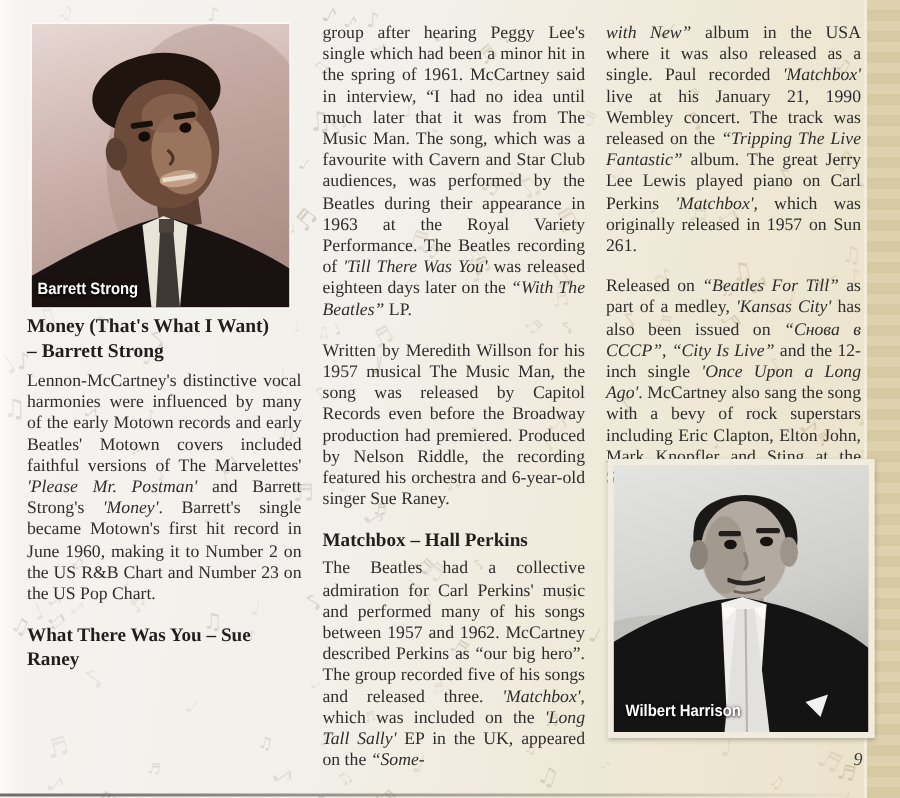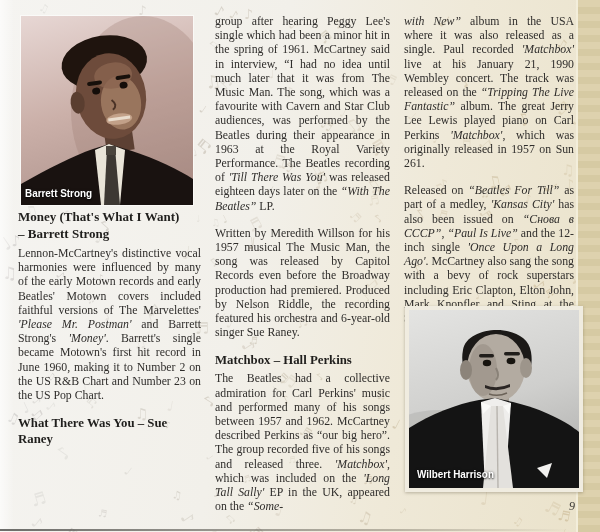--- a/index.html
+++ b/index.html
@@ -276,21 +276,21 @@
 
   <div class="col col-mid">
     <p>group after hearing Peggy Lee's single which had been a minor hit in the spring of 1961. McCartney said in interview, “I had no idea until much later that it was from The Music Man. The song, which was a favourite with Cavern and Star Club audiences, was performed by the Beatles during their appearance in 1963 at the Royal Variety Performance. The Beatles recording of <i>'Till There Was You'</i> was released eighteen days later on the <i>“With The Beatles”</i> LP.</p>
     <p>Written by Meredith Willson for his 1957 musical The Music Man, the song was released by Capitol Records even before the Broadway production had premiered. Produced by Nelson Riddle, the recording featured his orchestra and 6-year-old singer Sue Raney.</p>
     <h3>Matchbox – Hall Perkins</h3>
     <p>The Beatles had a collective admiration for Carl Perkins' music and performed many of his songs between 1957 and 1962. McCartney described Perkins as “our big hero”. The group recorded five of his songs and released three. <i>'Matchbox'</i>, which was included on the <i>'Long Tall Sally'</i> EP in the UK, appeared on the <i>“Some-</i></p>
   </div>
 
   <div class="col col-right">
     <p><i>with New”</i> album in the USA where it was also released as a single. Paul recorded <i>'Matchbox'</i> live at his January 21, 1990 Wembley concert. The track was released on the <i>“Tripping The Live Fantastic”</i> album. The great Jerry Lee Lewis played piano on Carl Perkins <i>'Matchbox'</i>, which was originally released in 1957 on Sun 261.</p>
-    <p>Released on <i>“Beatles For Till”</i> as part of a medley, <i>'Kansas City'</i> has also been issued on <i>“Снова в СССР”</i>, <i>“Paul Is Live”</i> and the 12-inch single <i>'Once Upon a Long Ago'</i>. McCartney also sang the song with a bevy of rock superstars including Eric Clapton, Elton John, Mark Knopfler and Sting at the September 1997 Albert Hall con-</p>
+    <p>Released on <i>“Beatles For Till”</i> as part of a medley, <i>'Kansas City'</i> has also been issued on <i>“Снова в СССР”</i>, <i>“City Is Live”</i> and the 12-inch single <i>'Once Upon a Long Ago'</i>. McCartney also sang the song with a bevy of rock superstars including Eric Clapton, Elton John, Mark Knopfler and Sting at the September 1997 Albert Hall con-</p>
   </div>
 
   <div class="photo photo-wilbert">
     <svg width="170" height="178" viewBox="0 0 170 178">
       <defs>
         <linearGradient id="bgW" x1="0" y1="0" x2="0.3" y2="1">
           <stop offset="0" stop-color="#e4e4e2"></stop>
           <stop offset="0.6" stop-color="#cfcfcd"></stop>
           <stop offset="1" stop-color="#b5b5b3"></stop>
         </linearGradient>

